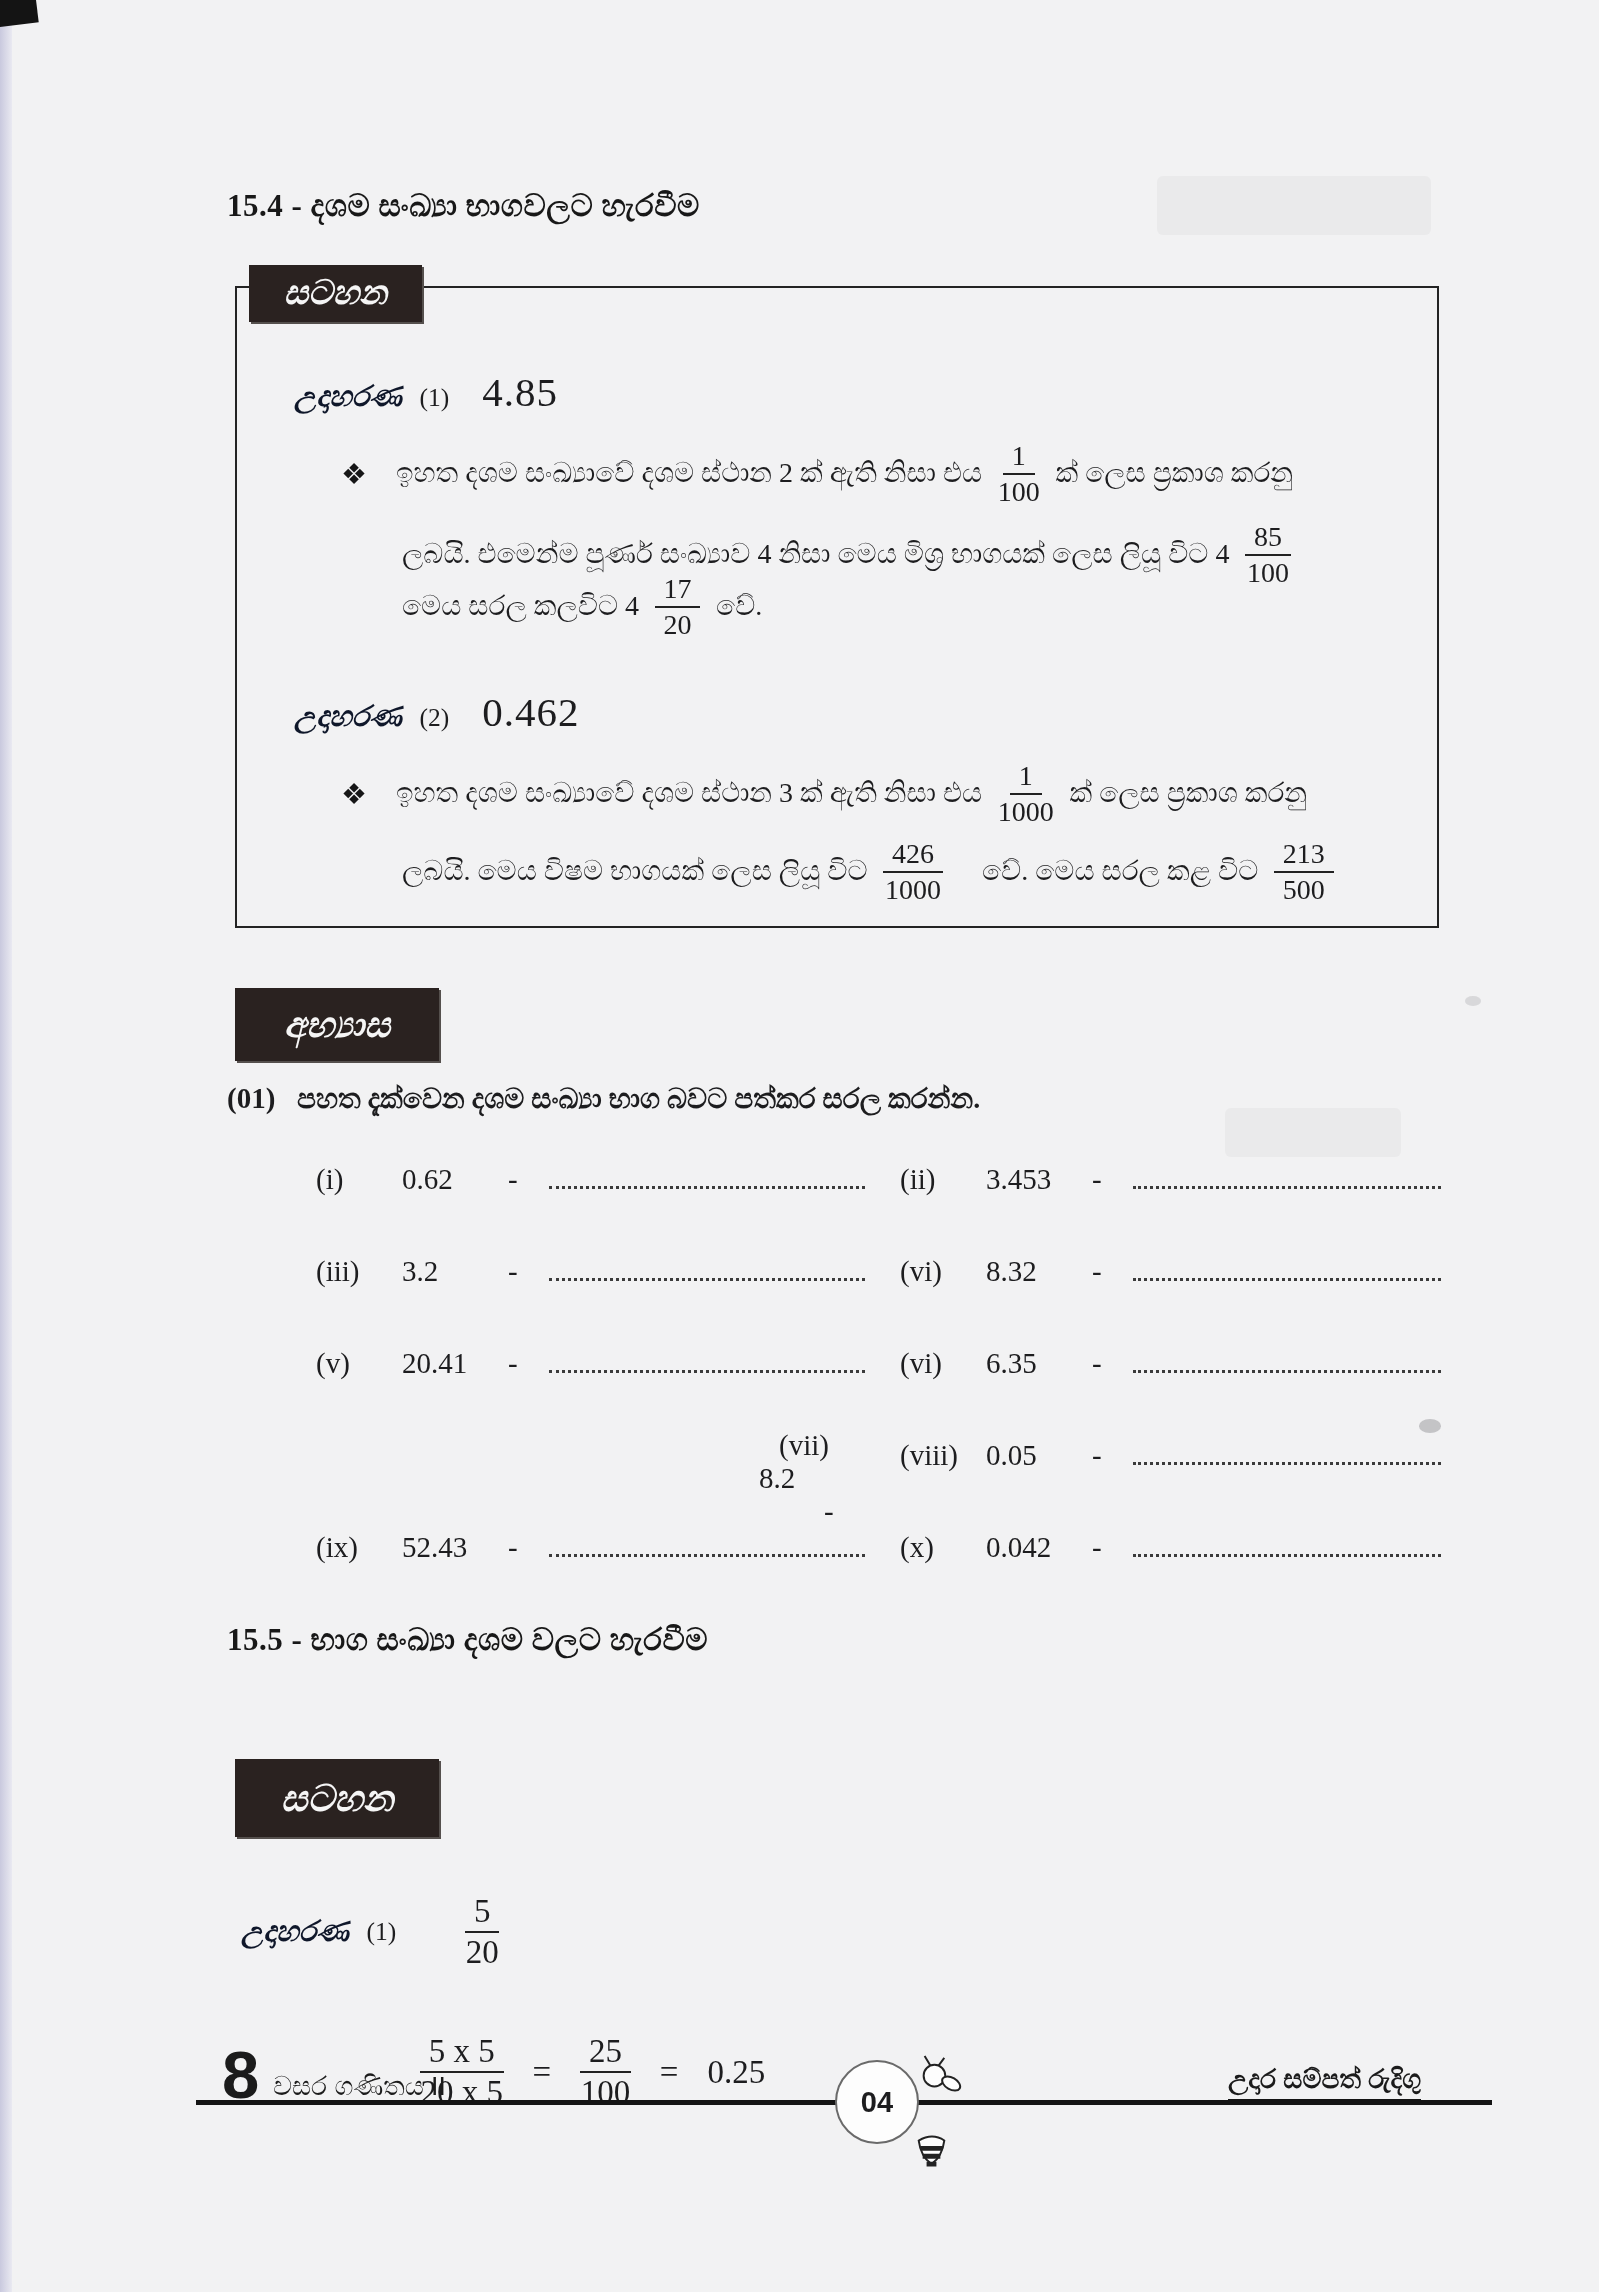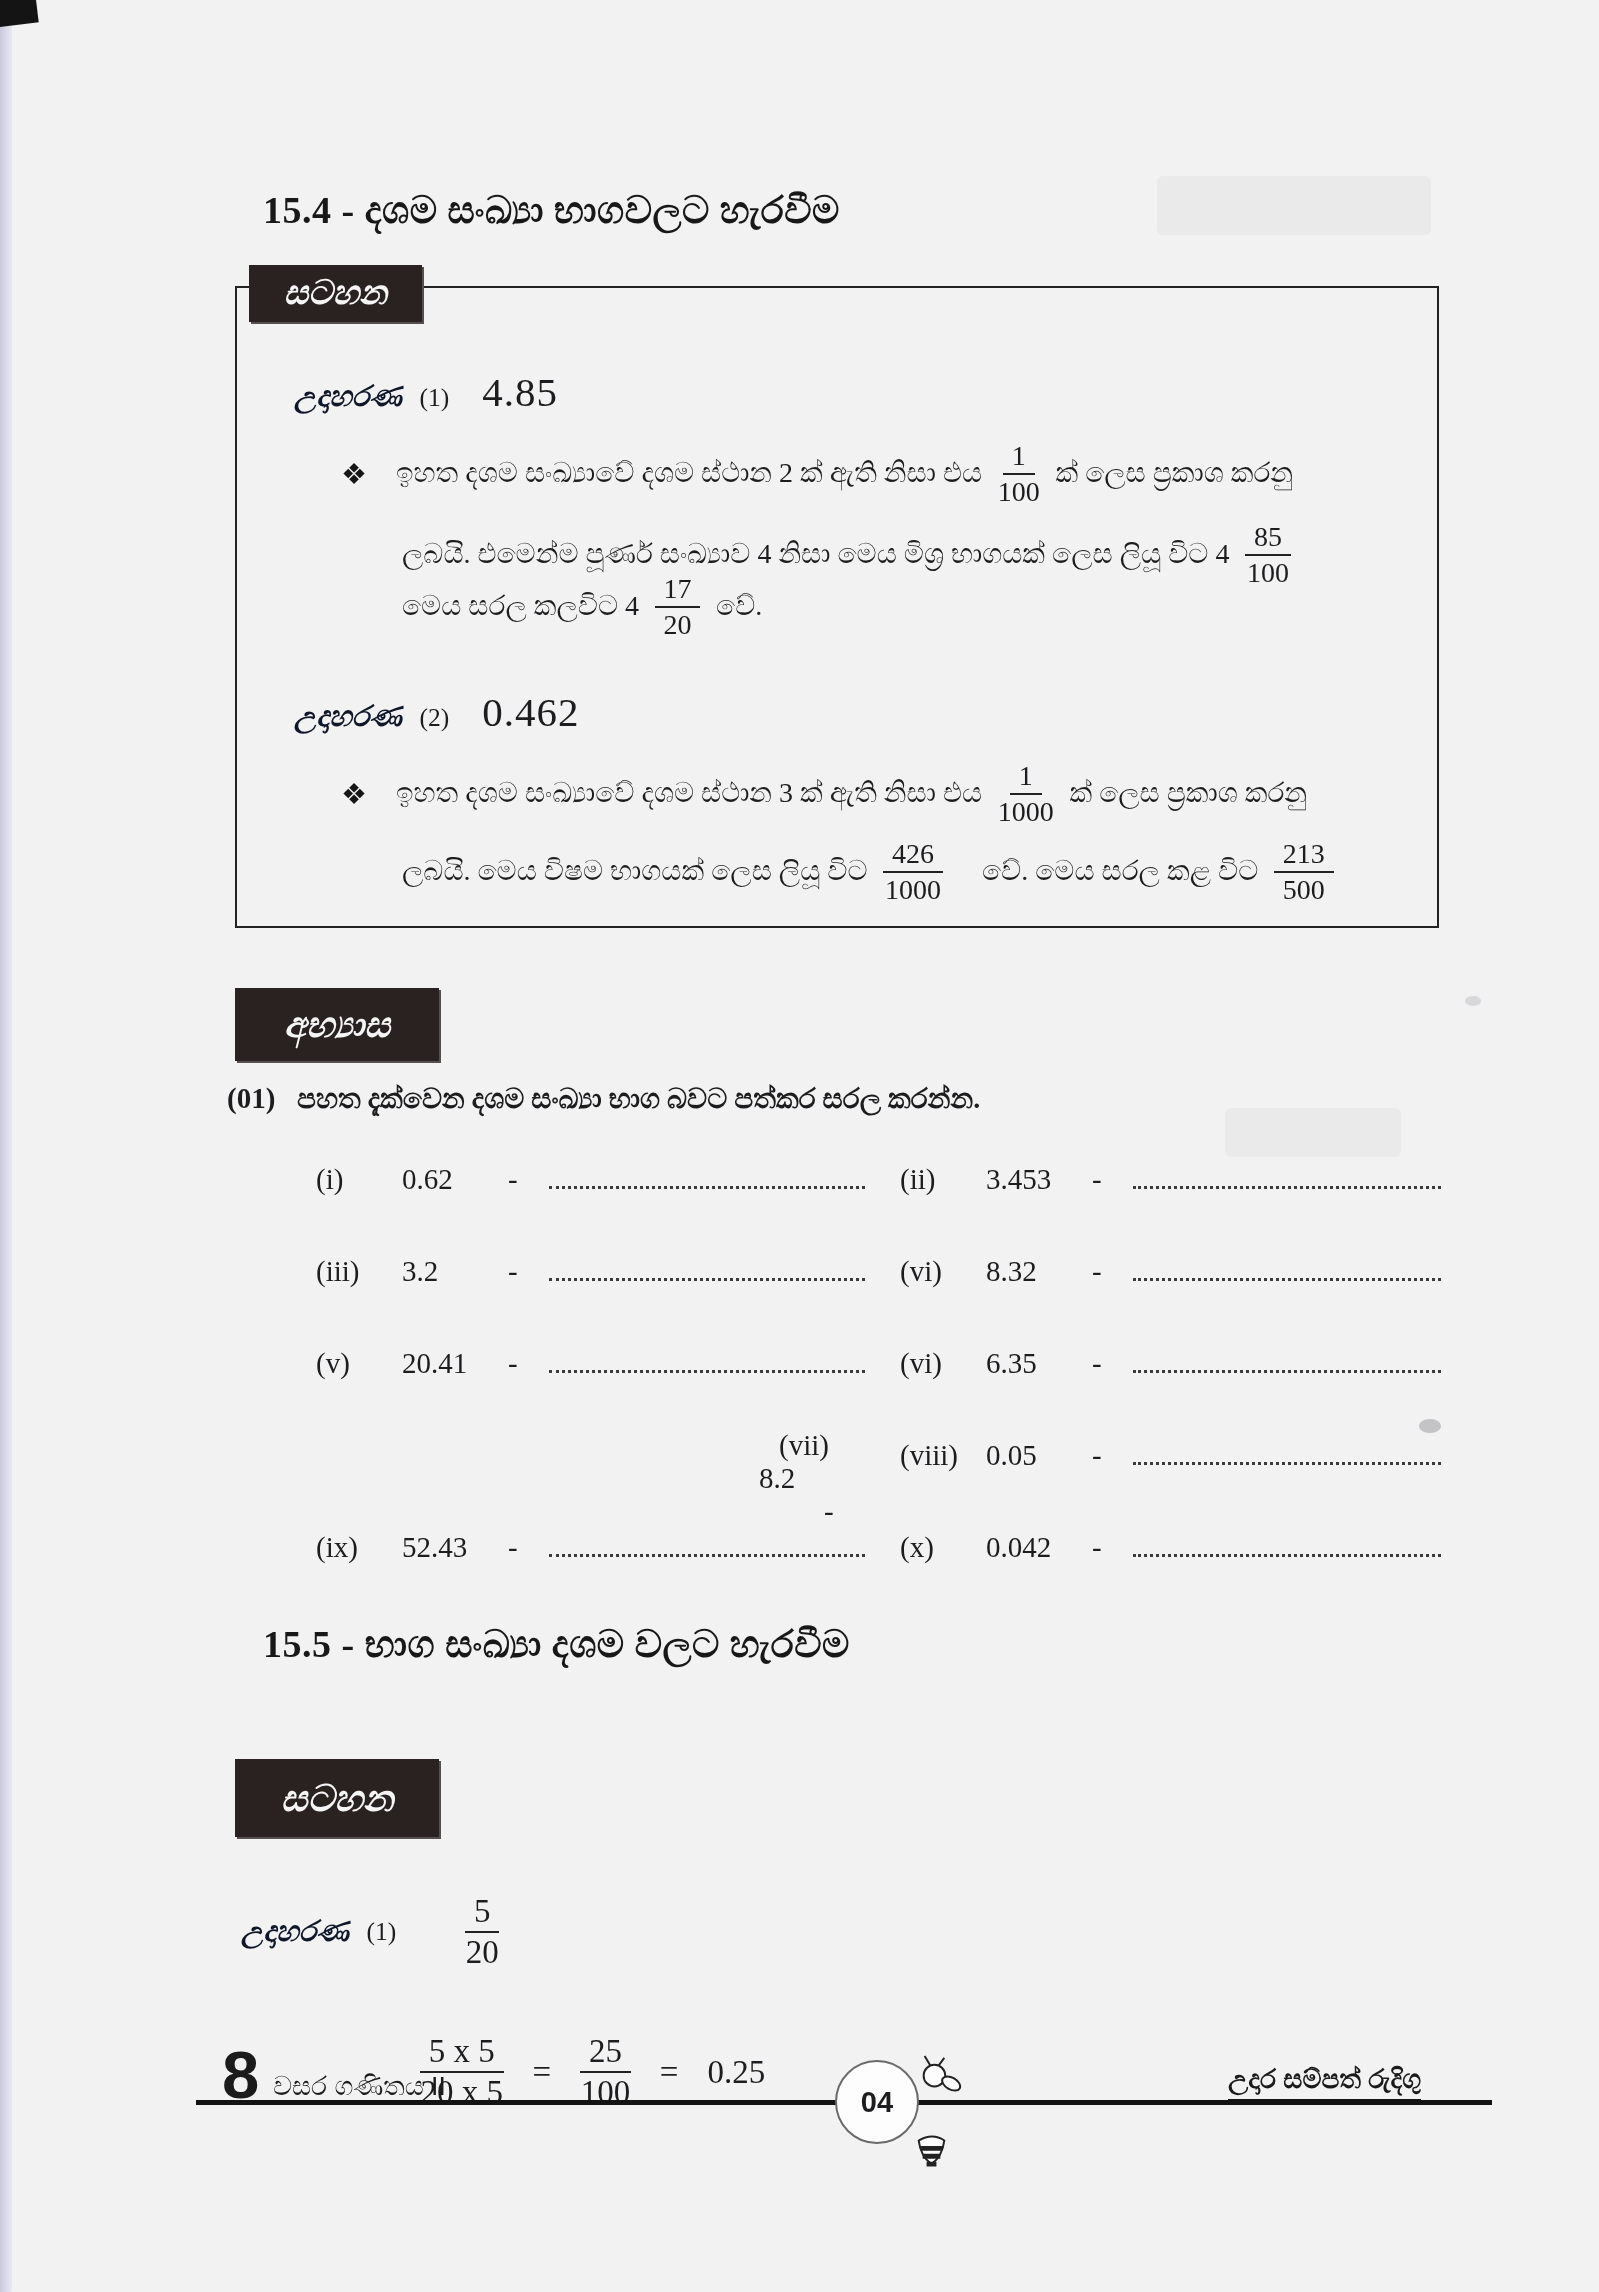--- a/index.html
+++ b/index.html
@@ -10,22 +10,22 @@
     font-family:"Liberation Serif", serif; color:#1d1d1f;
   }
   
   .edge-strip { position:absolute; left:0; top:0; width:11.8px; height:100%;
     background:linear-gradient(90deg,#c9c9de,#e9e9f1); }
   .corner-mark { position:absolute; left:-7.8px; top:-5.9px; width:45px; height:31px;
     background:#141414; transform:rotate(-7deg); }
   .smudge { position:absolute; background:#8c8c90; border-radius:50%; opacity:.45; }
   .ghost { position:absolute; background:#5a5a66; opacity:.05; border-radius:5.9px; }
 
-  .section-title { position:absolute; font-weight:bold; font-size:38px;
-    letter-spacing:0.5px; color:#181818;margin-left:36px; }
+  .section-title { position:absolute; font-weight:bold; font-size:31px;
+    letter-spacing:0.5px; color:#181818; }
 
   .note-box { position:absolute; left:235px; top:286px; width:1204px; height:642px;
     border:2.9px solid #232323; }
   .tag { position:absolute; background:#2a2220; color:#f5f5f5;
     font-style:italic; font-weight:bold; font-size:34px;
     display:flex; align-items:center; justify-content:center;
     box-shadow:2px 2px 0 #55504d; }
   .tag-inside { left:11.8px; top:-23.5px; width:173px; height:57px; }
 
   .ex-header { position:absolute; display:flex; align-items:baseline; }

